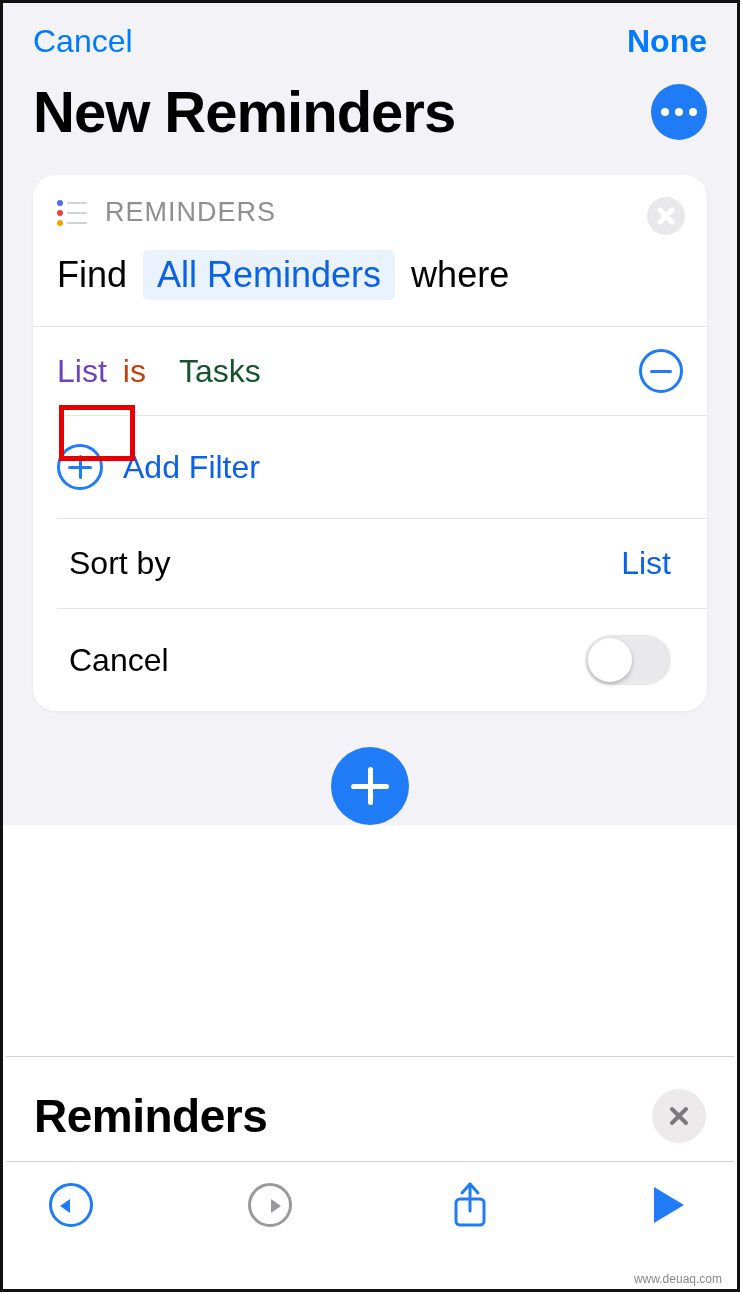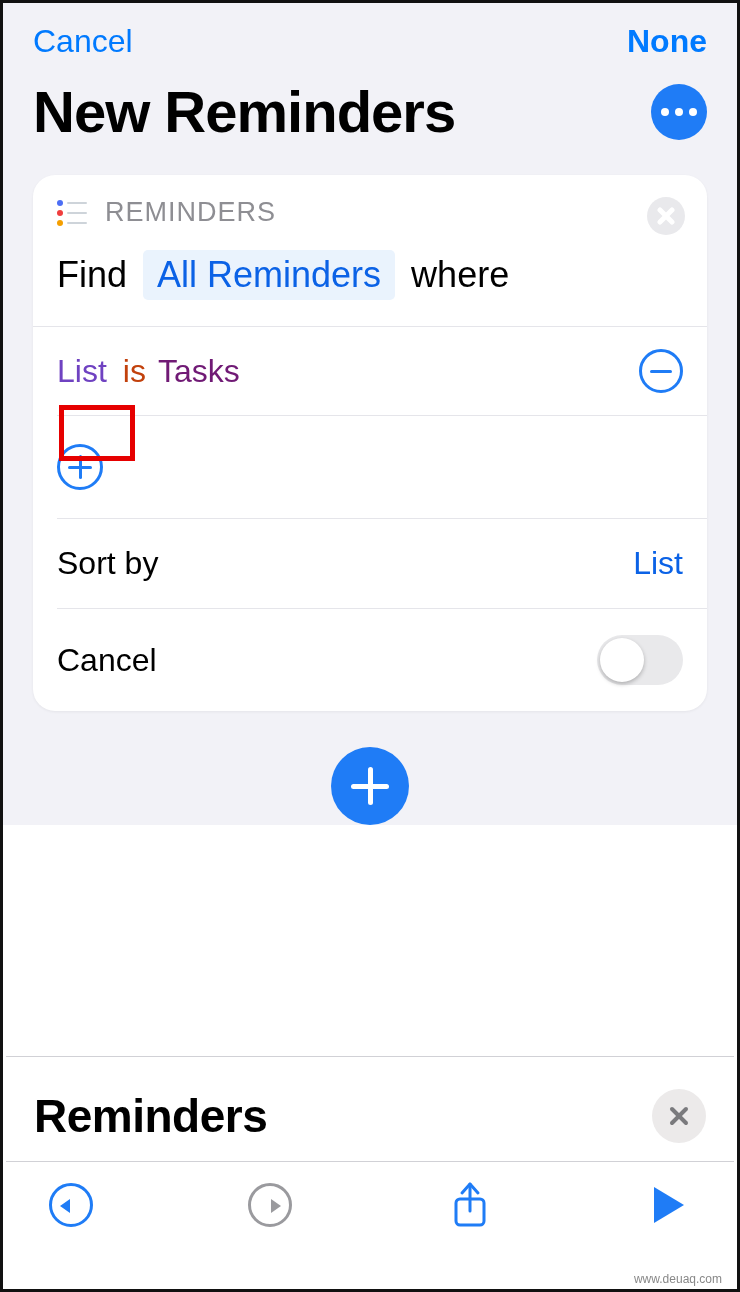--- a/index.html
+++ b/index.html
@@ -111,21 +111,21 @@
   }
   .divider { height:1px; background:#e5e5ea; }
   .filter-row {
     display:flex; align-items:center;
     padding: 22px 24px;
     font-size: 32px;
     position: relative;
   }
   .token-list { color:#6f42c1; font-weight:500; }
   .token-is { color:#c2410c; font-weight:500; margin-left:16px; }
-  .token-value { color:#701a75; font-weight:500; margin-left:12px; }
+  .token-value { color:#14532d; font-weight:500; margin-left:33px; }
   .highlight-box {
     position:absolute;
     border: 5px solid #e60000;
     left: 56px; top: 402px;
     width: 76px; height: 56px;
     z-index: 100;
     pointer-events: none;
   }
   .minus-btn {
     margin-left:auto;
@@ -149,21 +149,21 @@
     position:relative;
   }
   .plus-circle::before, .plus-circle::after {
     content:""; position:absolute; background:#1f7cf6; border-radius:2px;
   }
   .plus-circle::before { width:24px; height:3px; }
   .plus-circle::after { width:3px; height:24px; }
   .add-filter-label { color:#0b62e6; font-size:32px; font-weight:500; }
   .option-row {
     display:flex; align-items:center; justify-content:space-between;
-    padding: 26px 24px;
+    padding: 26px 36px;
     font-size: 32px;
   }
   .option-label { color:#000; font-weight:500; }
   .option-value { color:#0b62e6; font-weight:500; }
   .toggle {
     width:86px; height:50px; border-radius:30px; background:#e9e9eb;
     position:relative;
   }
   .toggle .knob {
     position:absolute; left:3px; top:3px;
@@ -287,20 +287,21 @@
       <div class="filter-row">
         <span class="token-list">List</span>
         <span class="token-is">is</span>
         <span class="token-value">Tasks</span>
         <div class="minus-btn"></div>
       </div>
       <div class="divider-inset"></div>
 
       <div class="add-filter-row">
         <div class="plus-circle"></div>
+        <span class="add-filter-label">Add Filter</span>
       </div>
       <div class="divider-inset"></div>
 
       <div class="option-row">
         <span class="option-label">Sort by</span>
         <span class="option-value">List</span>
       </div>
       <div class="divider-inset"></div>
 
       <div class="option-row">

